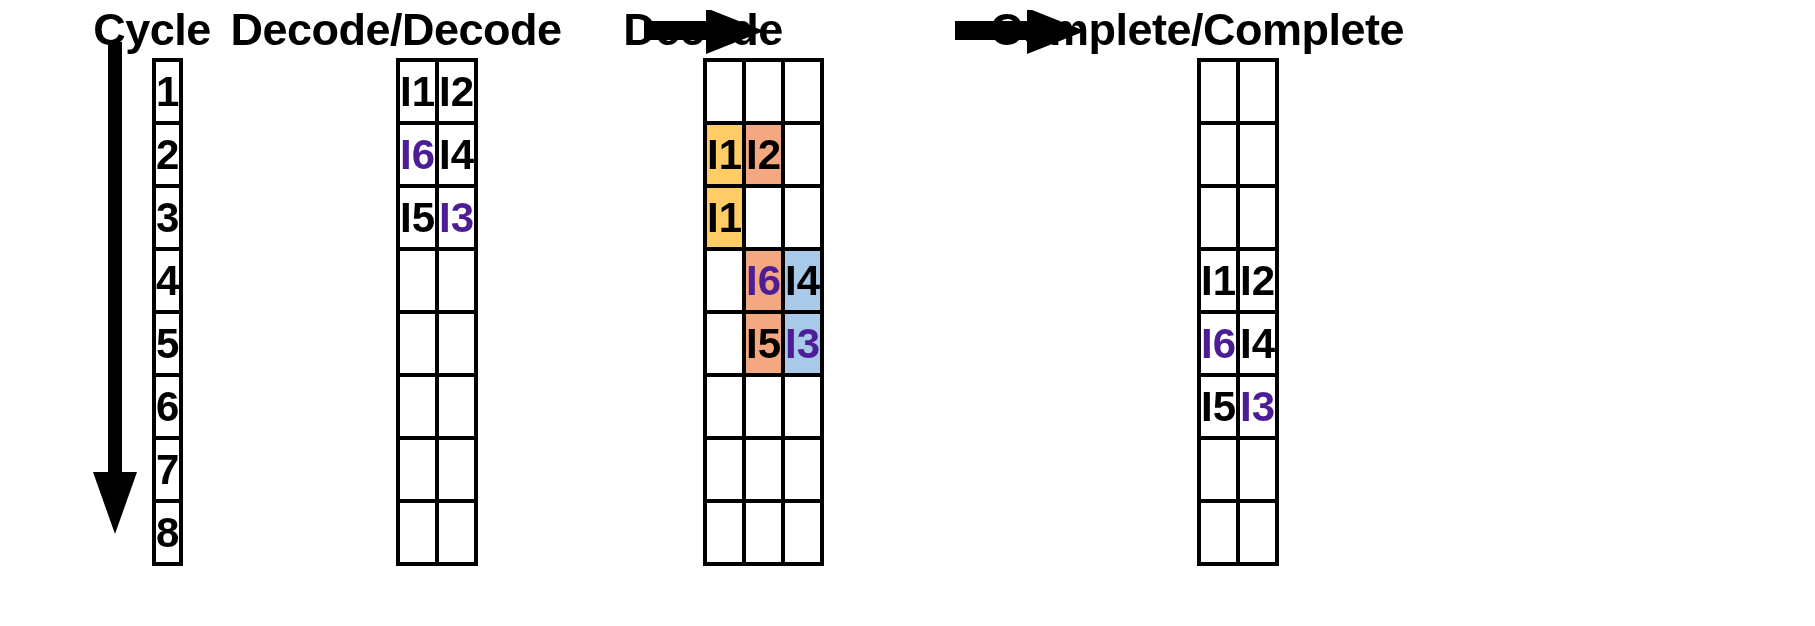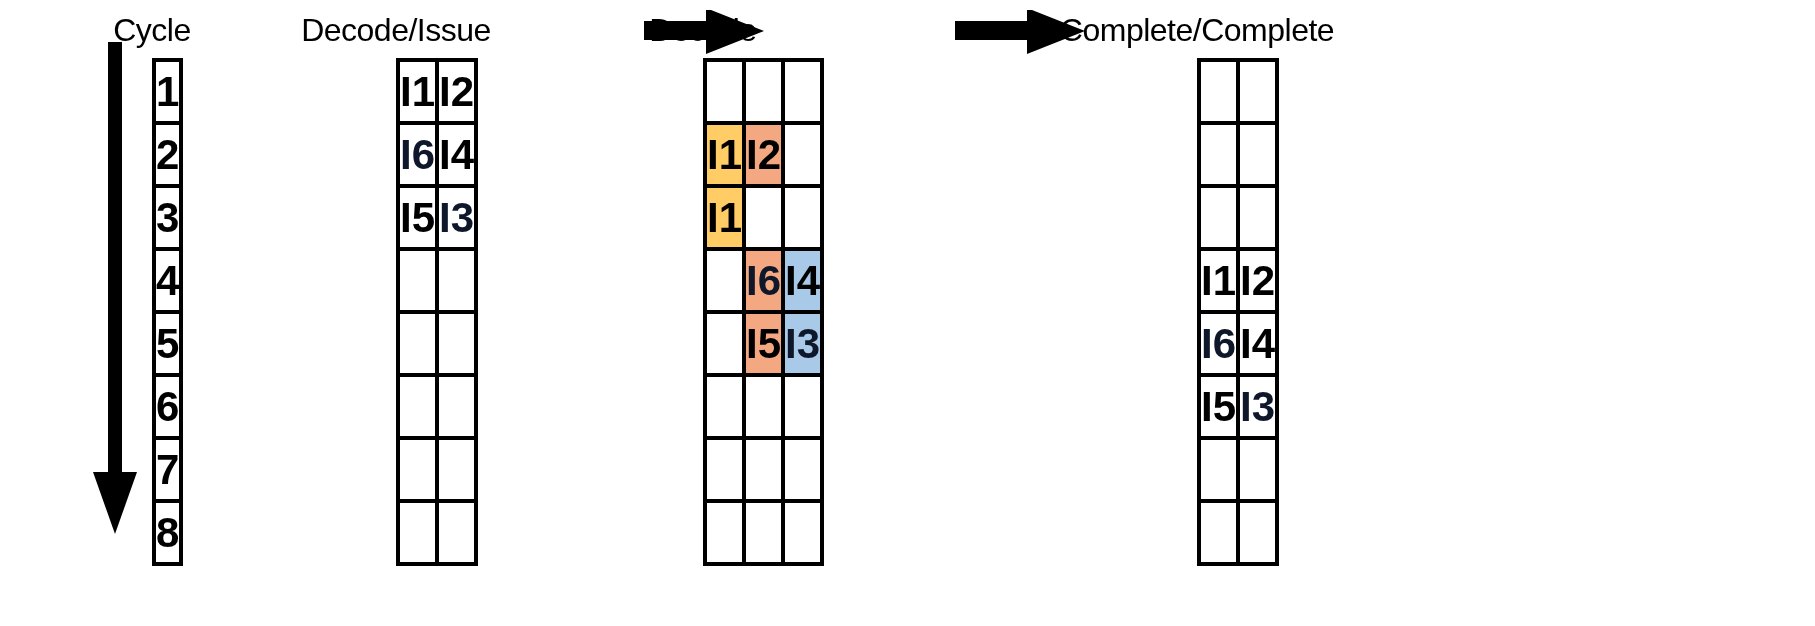--- a/index.html
+++ b/index.html
@@ -19,22 +19,22 @@
   .stage {
     position: absolute;
     top: 0;
   }
   .stage-title {
     position: absolute;
     top: 4px;
     left: 50%;
     transform: translateX(-50%);
     white-space: nowrap;
-    font-size: 32px;
-    font-weight: 400;
+    font-size: 45px;
+    font-weight: 700;
     color: #000000;
     line-height: 52px;
     letter-spacing: -0.5px;
   }
 
   
   .grid {
     position: absolute;
     top: 58px;
     border-collapse: collapse;
@@ -47,21 +47,21 @@
     padding: 0;
     text-align: center;
     vertical-align: middle;
     font-size: 42px;
     font-weight: 700;
     color: #000000;
     background: #FFFFFF;
     line-height: 59px;
   }
   .grid td.red {
-    color: #0f172a;
+    color: #4c1d95;
     text-align: right;
   }
 
   
   .fill-yellow { background: #FFCC66 !important; }
   .fill-salmon { background: #F4A882 !important; }
   .fill-blue   { background: #A8CAE8 !important; }
 
   
   .grid.cycle td    { width: 94px; }
@@ -129,21 +129,21 @@
           <td>7</td>
         </tr>
         <tr>
           <td>8</td>
         </tr>
       </tbody>
   </table>
 </div>
 
 <div class="stage" id="decode-stage">
-  <div class="stage-title">Decode/Issue</div>
+  <div class="stage-title">Decode/Decode</div>
   <table class="grid decode" id="decode-grid">
     <tbody>
         <tr>
           <td>I1</td>
           <td>I2</td>
         </tr>
         <tr>
           <td class="red">I6</td>
           <td>I4</td>
         </tr>

